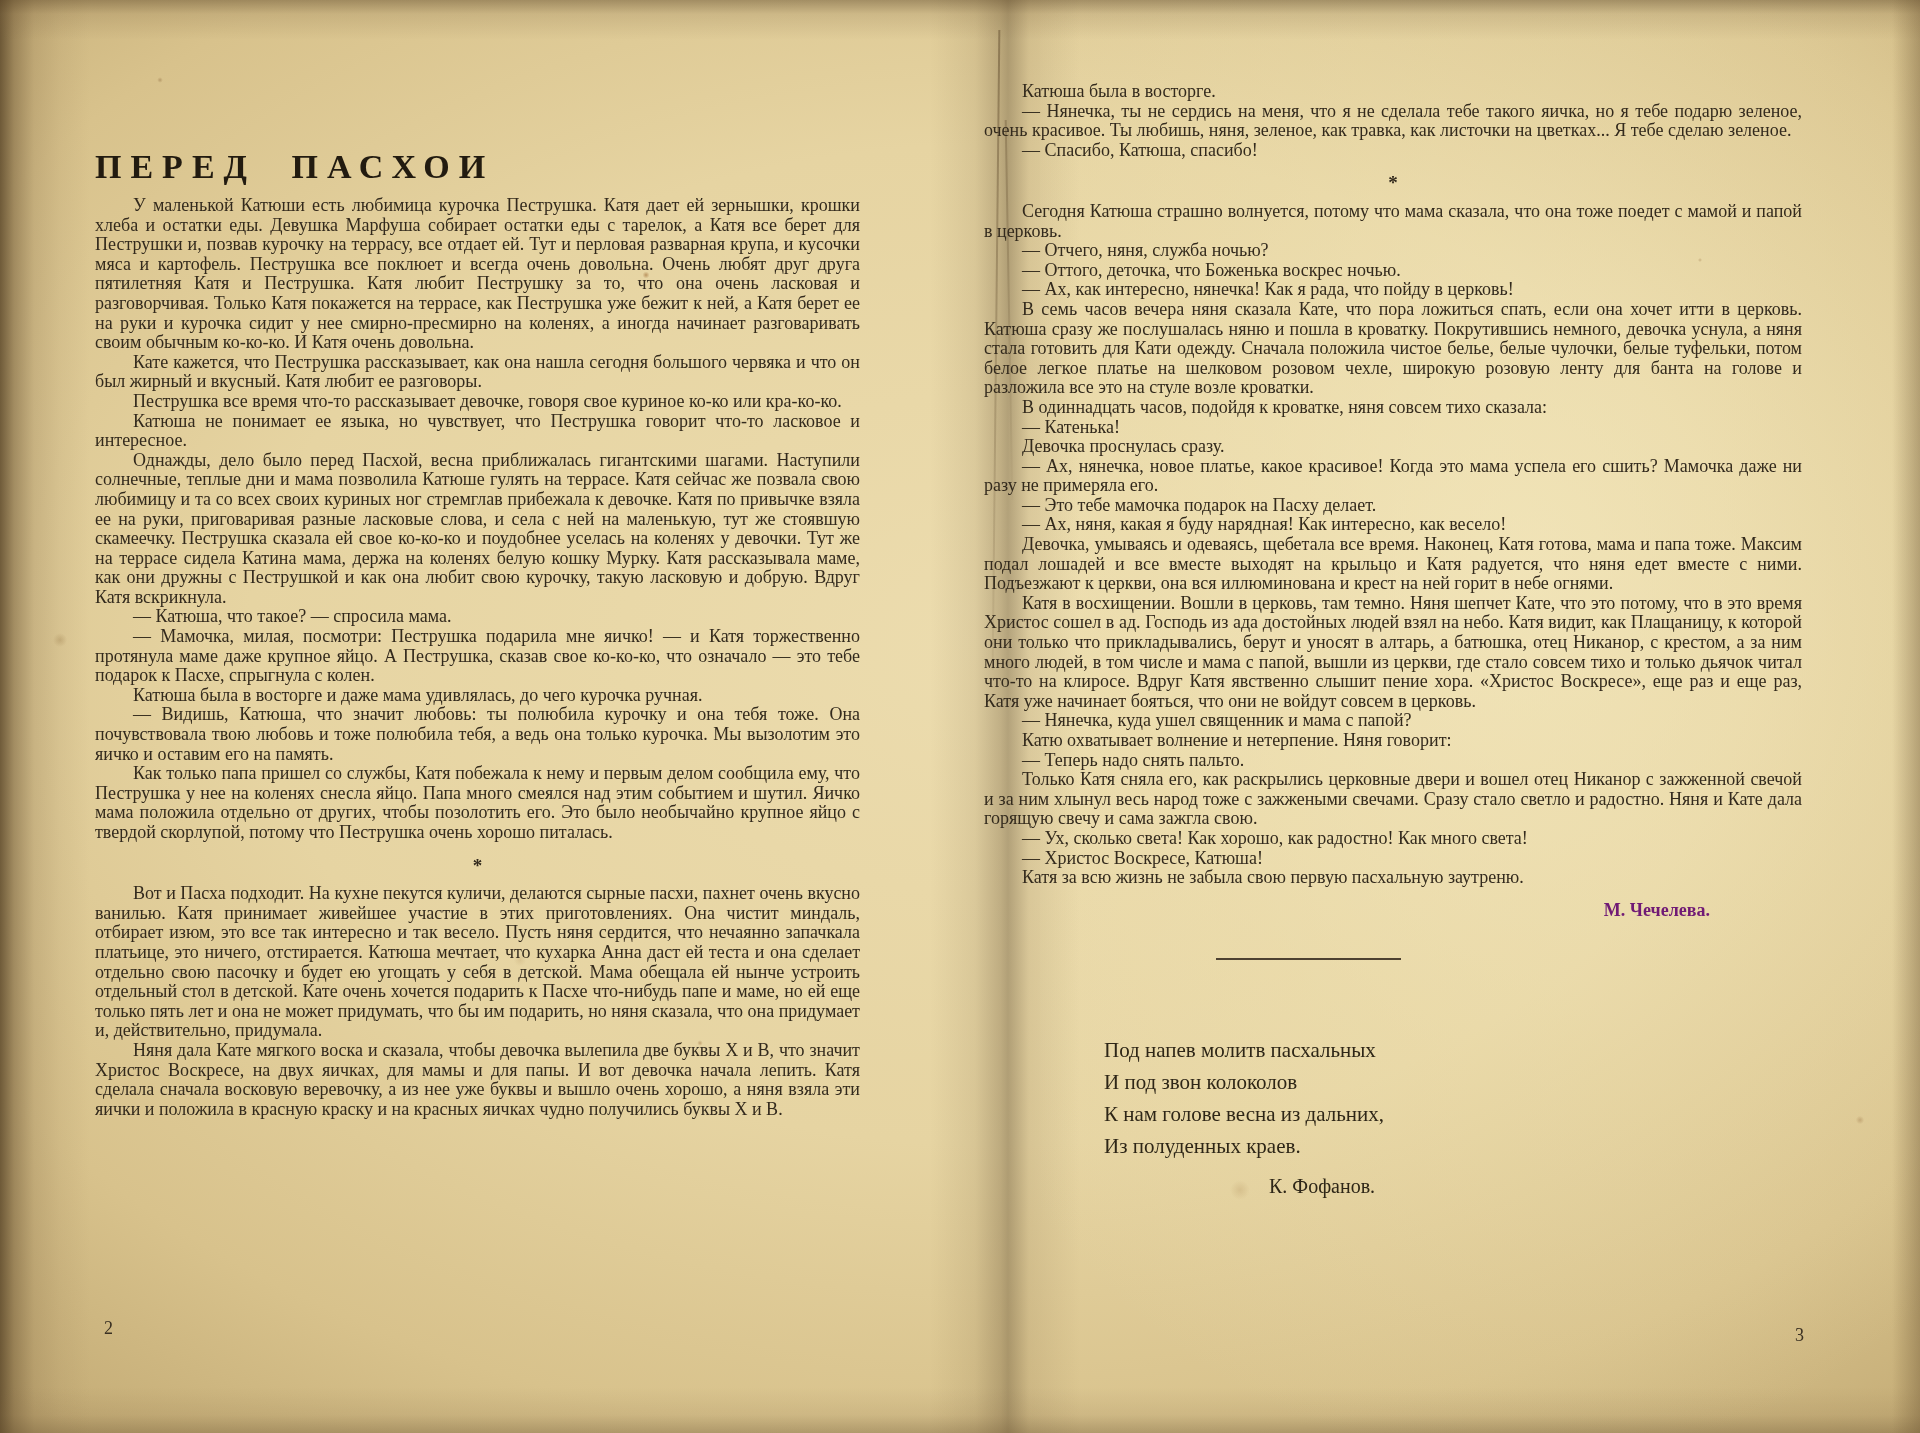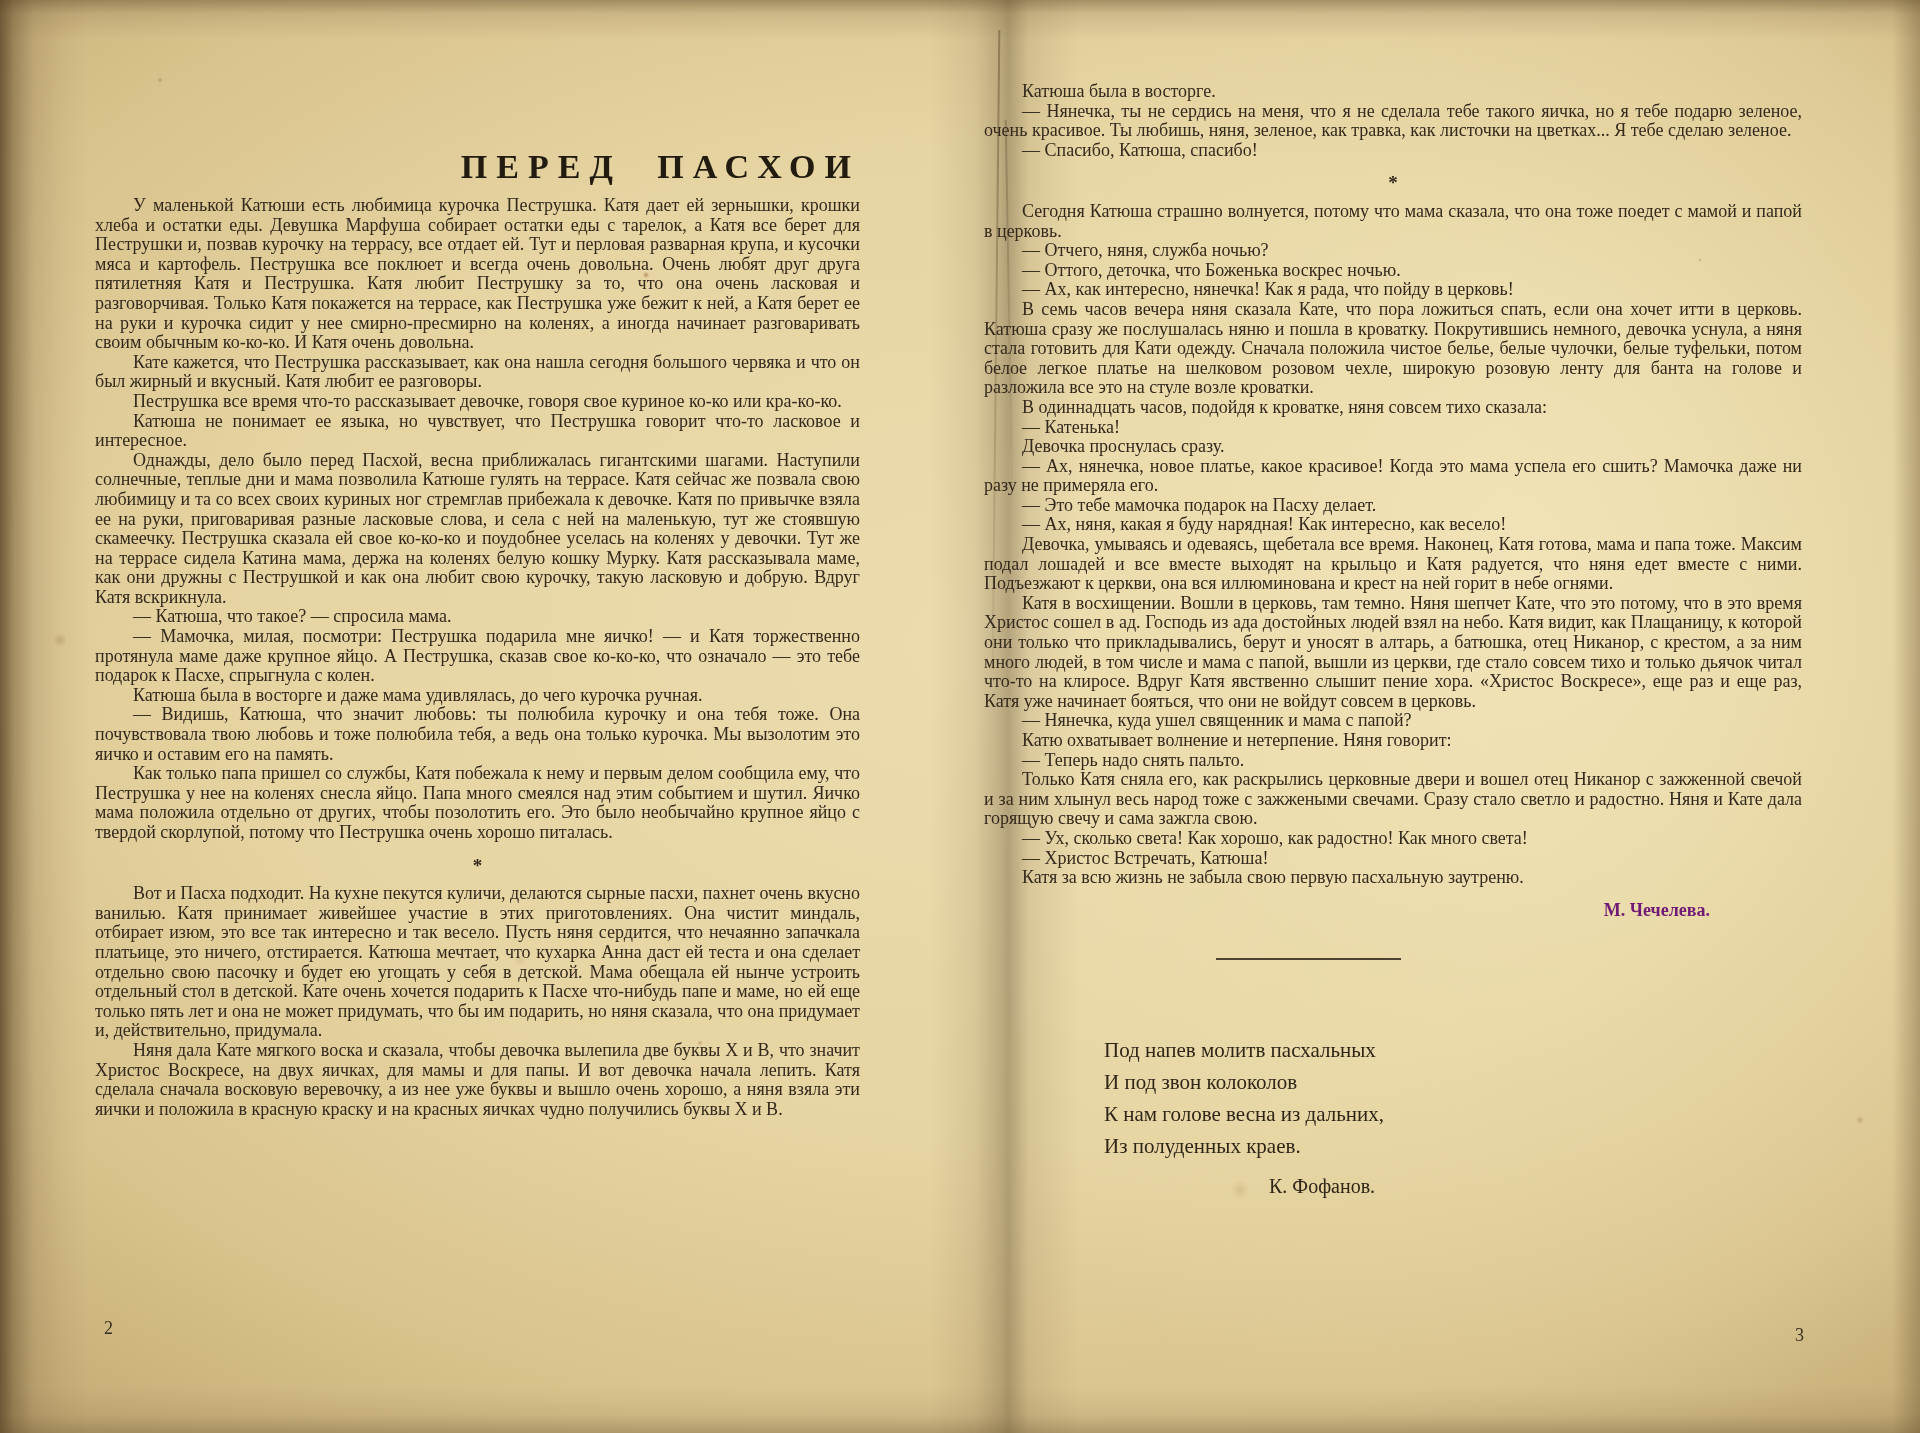--- a/index.html
+++ b/index.html
@@ -65,21 +65,21 @@
       radial-gradient(circle 3px at 1100px 500px, rgba(130,85,40,.35), rgba(130,85,40,0) 70%),
       radial-gradient(circle 3px at 1700px 260px, rgba(130,85,40,.3), rgba(130,85,40,0) 70%),
       radial-gradient(circle 6px at 1860px 1120px, rgba(135,90,45,.3), rgba(135,90,45,0) 70%),
       radial-gradient(circle 4px at 160px 80px, rgba(120,80,40,.35), rgba(120,80,40,0) 70%),
       radial-gradient(circle 14px at 1240px 1190px, rgba(150,110,55,.18), rgba(150,110,55,0) 70%),
       radial-gradient(circle 9px at 520px 960px, rgba(150,110,55,.15), rgba(150,110,55,0) 70%);
   }
   
   .page-title{
     position:absolute;left:95px;top:148px;width:765px;
-    text-align:right;
+    text-align:left;
     font-size:34px;font-weight:bold;color:#221b10;
     letter-spacing:9px;word-spacing:18px;
   }
   .col{color:#332a1d;font-size:18px;line-height:19.6px;}
   .col p{margin:0;text-indent:38px;text-align:justify;}
   .col-left{position:absolute;left:95px;top:196px;width:765px;}
   .col-right{position:absolute;left:984px;top:82px;width:818px;}
   .sep{
     text-indent:0 !important;text-align:center !important;
     font-size:19px;font-weight:bold;color:#332a1d;
@@ -153,21 +153,21 @@
     <p>— Ах, нянечка, новое платье, какое красивое! Когда это мама успела его сшить? Мамочка даже ни разу не примеряла его.</p>
     <p>— Это тебе мамочка подарок на Пасху делает.</p>
     <p>— Ах, няня, какая я буду нарядная! Как интересно, как весело!</p>
     <p>Девочка, умываясь и одеваясь, щебетала все время. Наконец, Катя готова, мама и папа тоже. Максим подал лошадей и все вместе выходят на крыльцо и Катя радуется, что няня едет вместе с ними. Подъезжают к церкви, она вся иллюминована и крест на ней горит в небе огнями.</p>
     <p>Катя в восхищении. Вошли в церковь, там темно. Няня шепчет Кате, что это потому, что в это время Христос сошел в ад. Господь из ада достойных людей взял на небо. Катя видит, как Плащаницу, к которой они только что прикладывались, берут и уносят в алтарь, а батюшка, отец Никанор, с крестом, а за ним много людей, в том числе и мама с папой, вышли из церкви, где стало совсем тихо и только дьячок читал что-то на клиросе. Вдруг Катя явственно слышит пение хора. «Христос Воскресе», еще раз и еще раз, Катя уже начинает бояться, что они не войдут совсем в церковь.</p>
     <p>— Нянечка, куда ушел священник и мама с папой?</p>
     <p>Катю охватывает волнение и нетерпение. Няня говорит:</p>
     <p>— Теперь надо снять пальто.</p>
     <p>Только Катя сняла его, как раскрылись церковные двери и вошел отец Никанор с зажженной свечой и за ним хлынул весь народ тоже с зажжеными свечами. Сразу стало светло и радостно. Няня и Кате дала горящую свечу и сама зажгла свою.</p>
     <p>— Ух, сколько света! Как хорошо, как радостно! Как много света!</p>
-    <p>— Христос Встречать, Катюша!</p>
+    <p>— Христос Воскресе, Катюша!</p>
     <p>Катя за всю жизнь не забыла свою первую пасхальную заутреню.</p>
 
     <div class="author-line">М. Чечелева.</div>
 
     <div class="rule"></div>
 
     <div class="poem">
       <div>Под напев молитв пасхальных</div>
       <div>И под звон колоколов</div>
       <div>К нам голове весна из дальних,</div>

